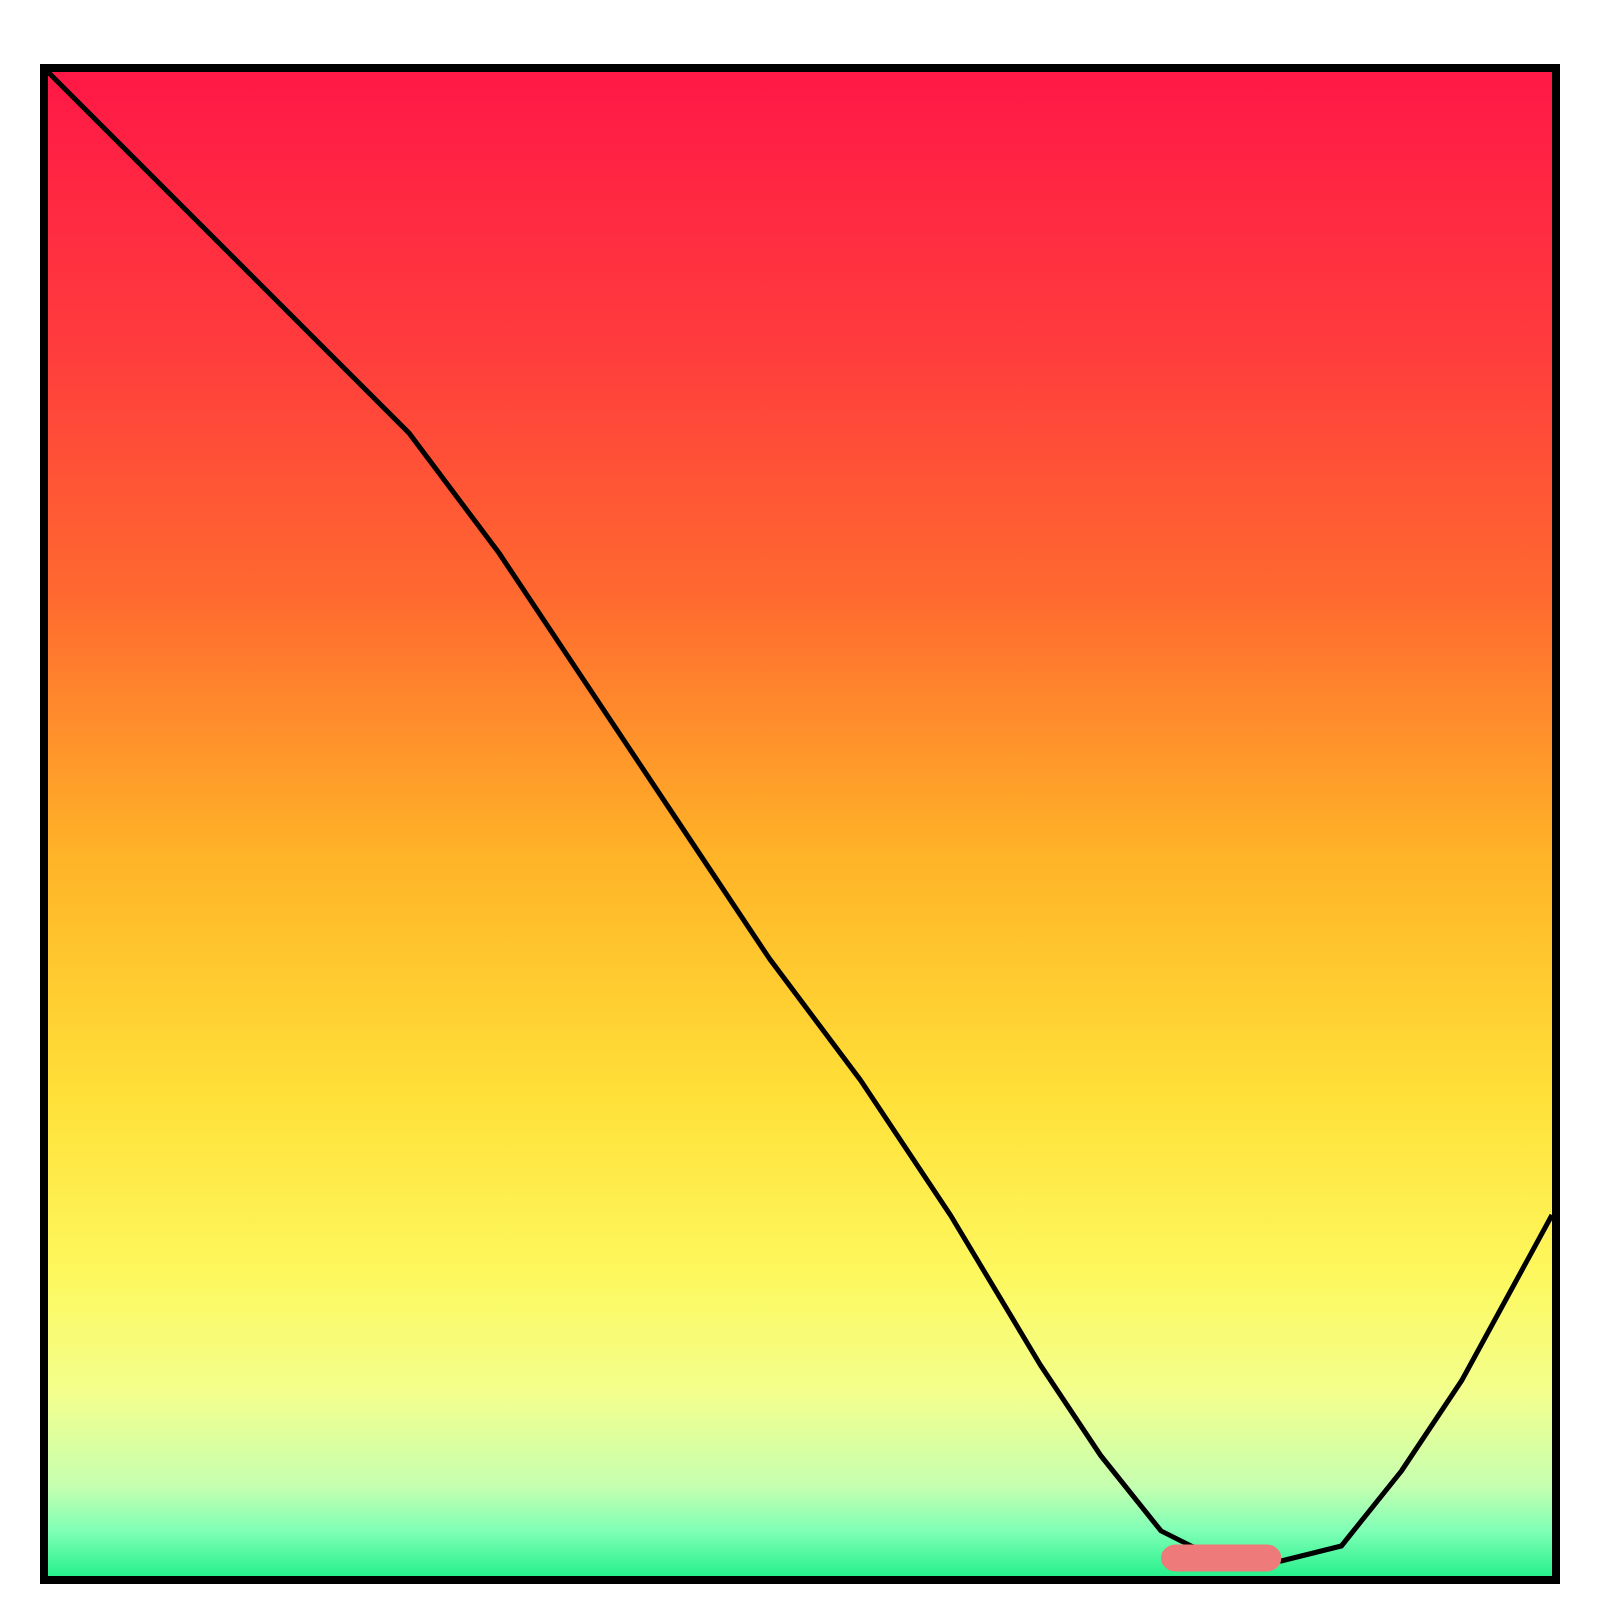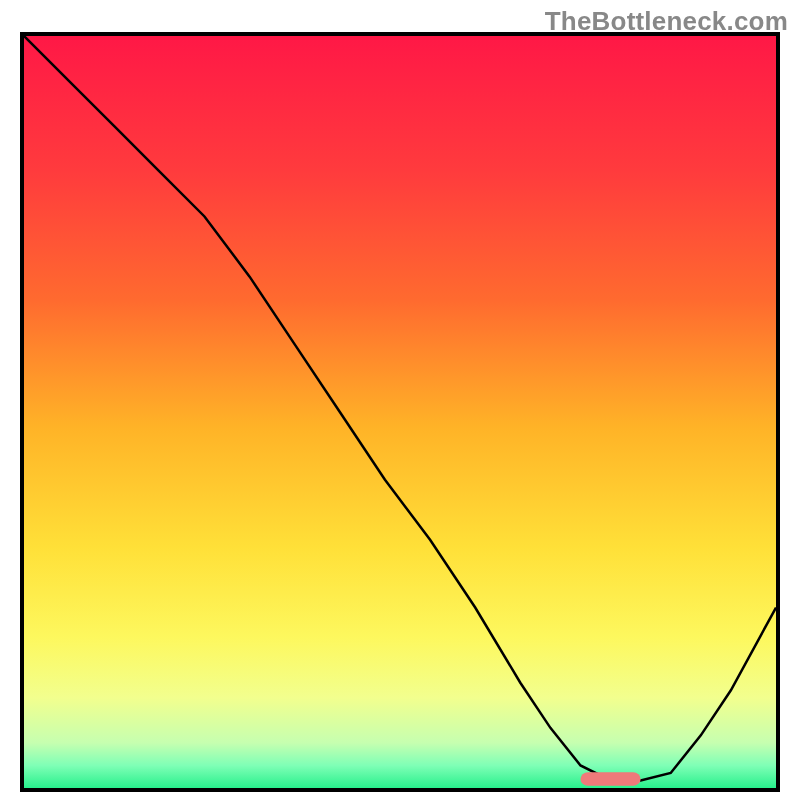--- a/index.html
+++ b/index.html
@@ -39,21 +39,20 @@
   svg.plot {
     display: block;
     width: 100%;
     height: 100%;
   }
 </style>
 </head>
 <body>
 
 <div class="frame">
-  <div class="watermark">TheBottleneck.com</div>
 
   <div class="plot-border">
     <svg class="plot" viewBox="0 0 100 100" preserveAspectRatio="none">
       <defs>
         <linearGradient id="bg-grad" x1="0" y1="0" x2="0" y2="1">
             <stop offset="0%" stop-color="#ff1846"></stop>
             <stop offset="18%" stop-color="#ff3b3d"></stop>
             <stop offset="35%" stop-color="#ff6a2f"></stop>
             <stop offset="52%" stop-color="#ffb327"></stop>
             <stop offset="68%" stop-color="#ffe038"></stop>

